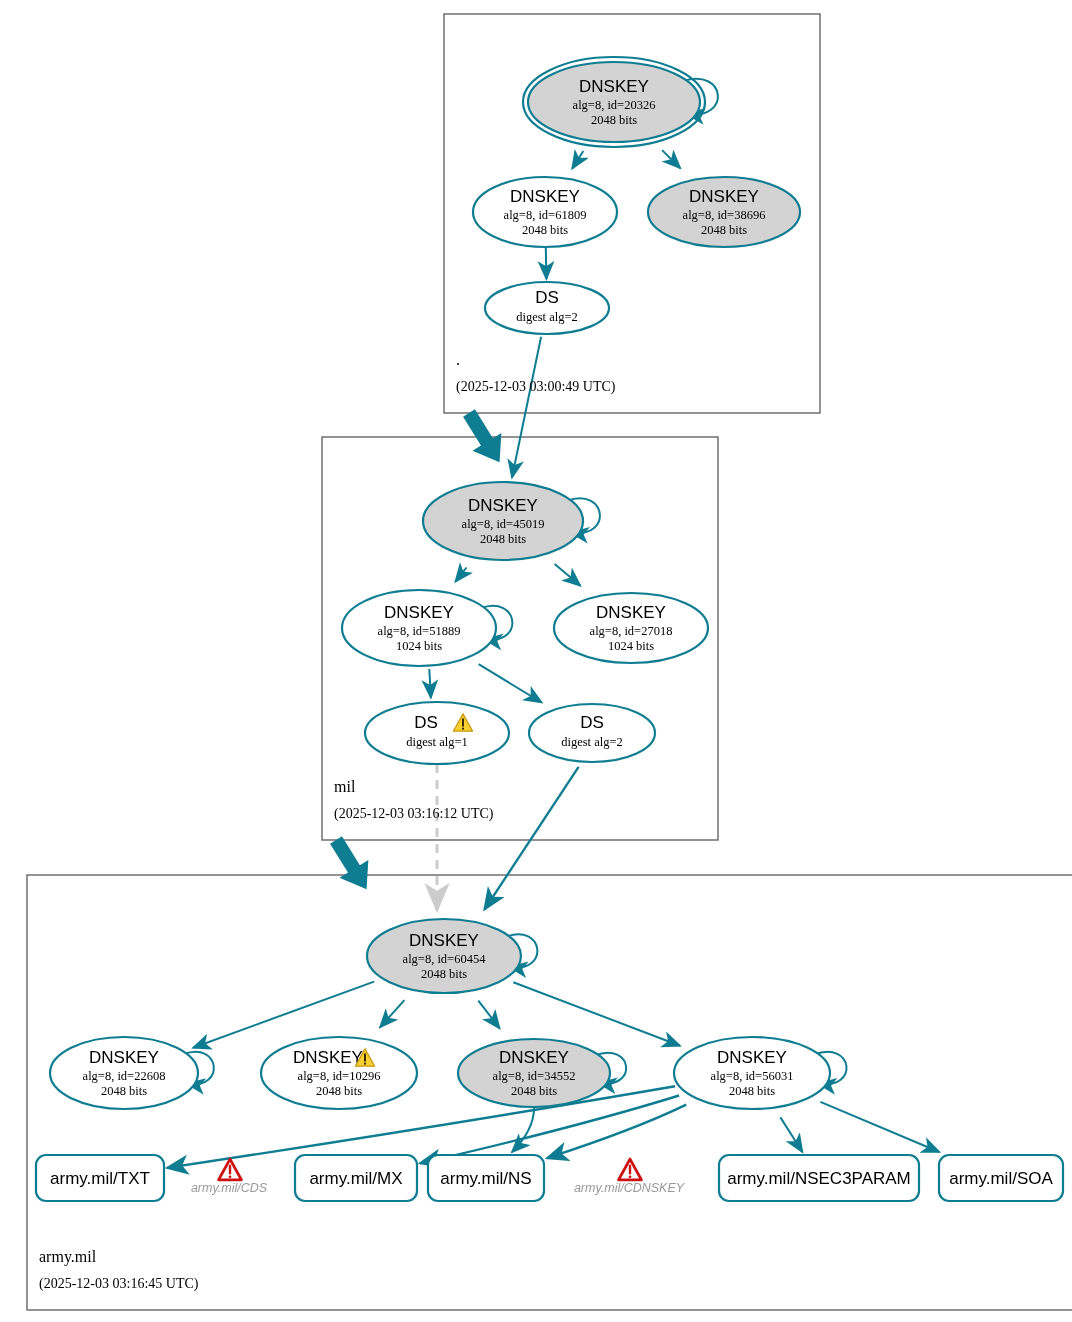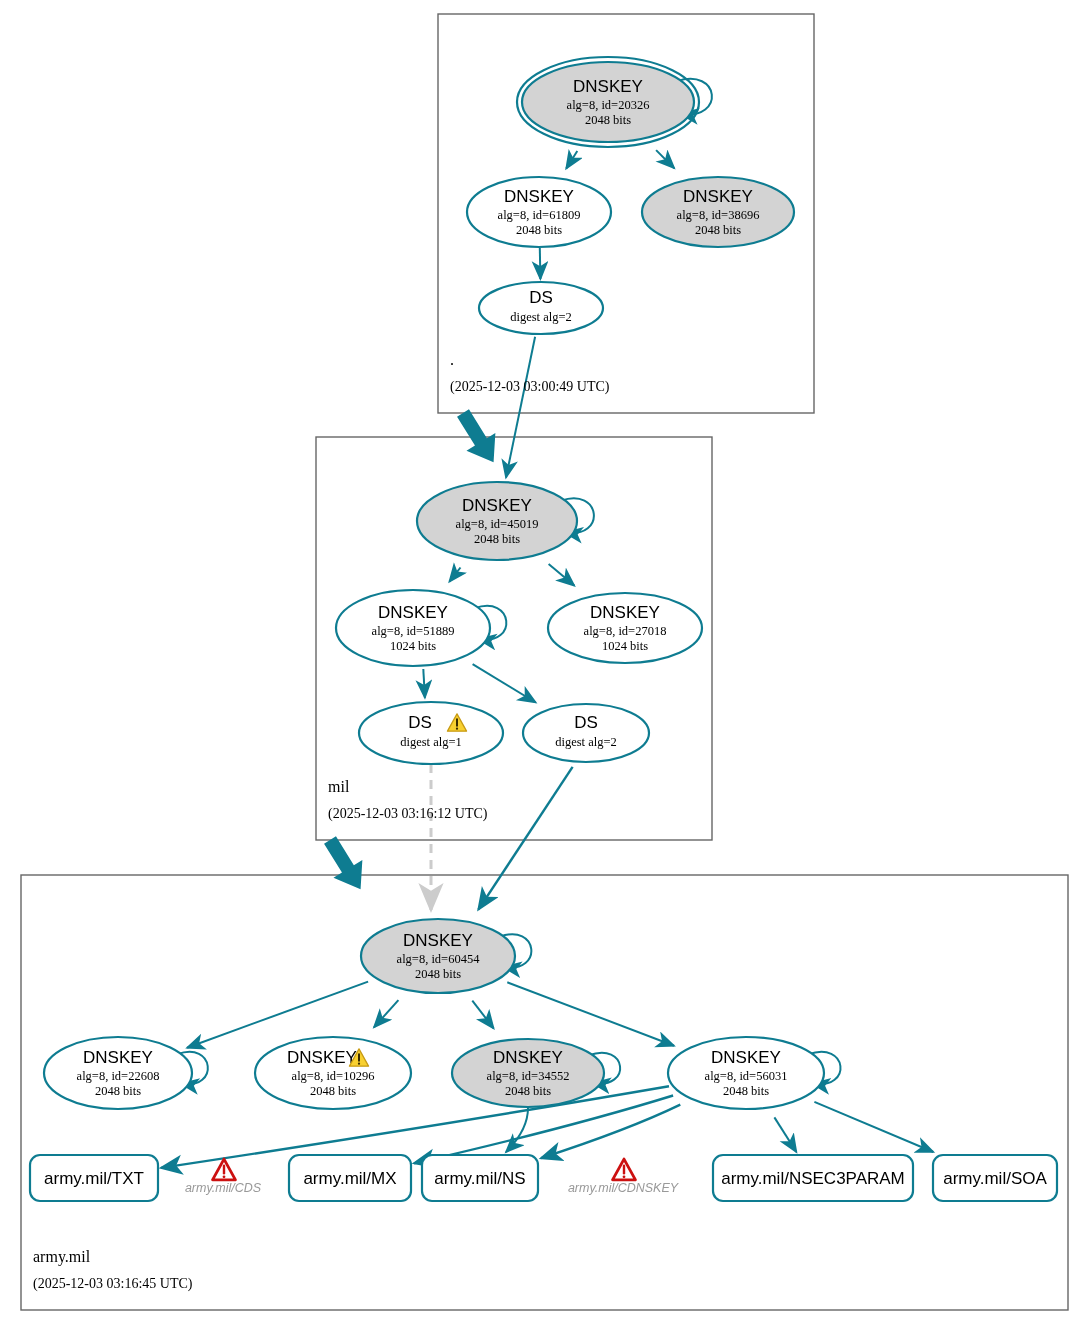--- a/index.html
+++ b/index.html
@@ -1,18 +1,18 @@
 <!DOCTYPE html>
 <html><head>
 <meta charset="utf-8">
 <style>
   html,body{margin:0;padding:0;background:#ffffff;}
   body{width:1072px;height:1322px;position:relative;
        font-family:"Liberation Serif",serif;color:#000;overflow:hidden;}
-  #canvas{position:absolute;left:8px;top:0;width:1044px;height:1322px;text-decoration:underline;}
+  #canvas{position:absolute;left:14px;top:0;width:1044px;height:1322px;text-decoration:underline;}
   svg{position:absolute;left:0;top:0;width:1072px;height:1322px;overflow:visible;}
   text{font-family:"Liberation Serif",serif;}
   .nd-title{font-family:"Liberation Sans",sans-serif;font-size:17px;}
   .nd-sub{font-family:"Liberation Serif",serif;font-size:12.5px;}
   .rr-label{font-family:"Liberation Sans",sans-serif;font-size:17px;}
   .zone-name{font-family:"Liberation Serif",serif;font-size:16px;}
   .zone-date{font-family:"Liberation Serif",serif;font-size:14px;}
   .err-label{font-family:"Liberation Sans",sans-serif;font-size:12.5px;
              font-style:italic;fill:#999999;}
 </style>

